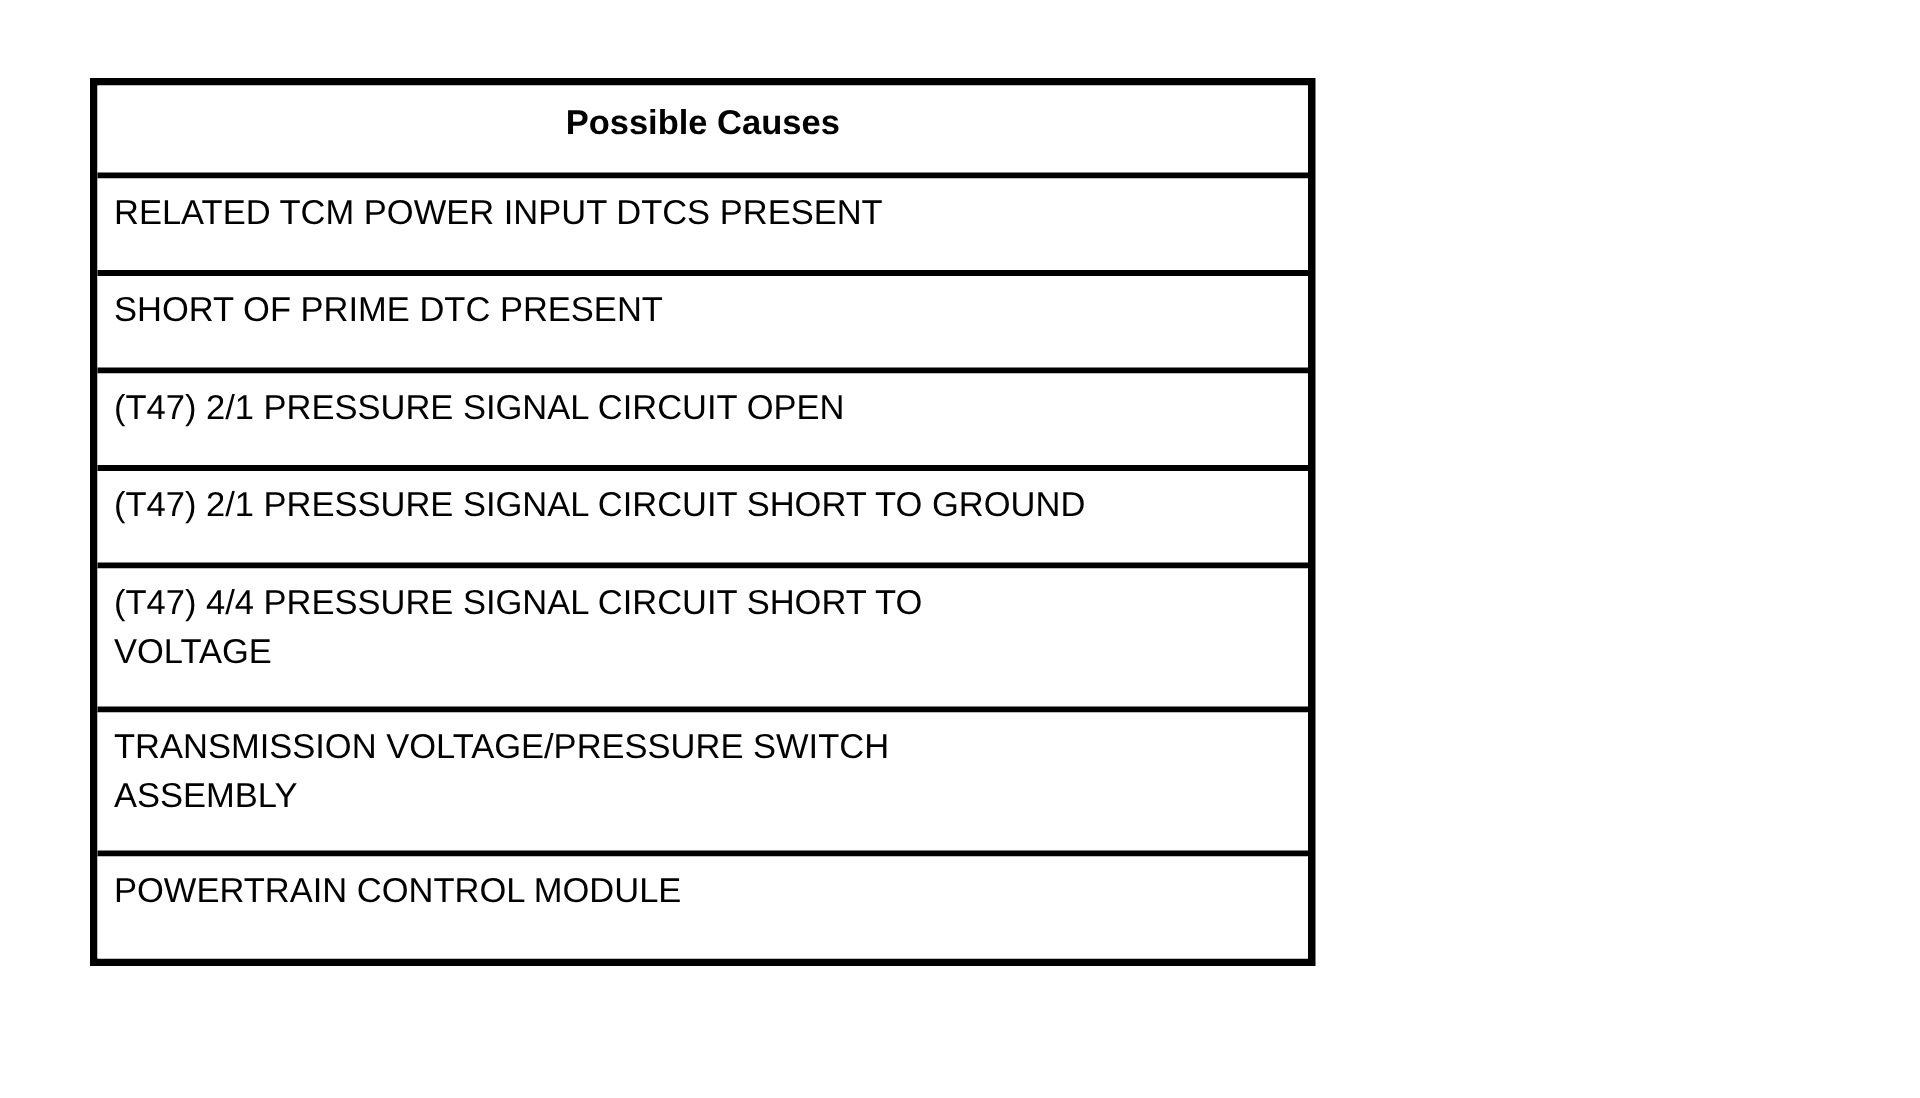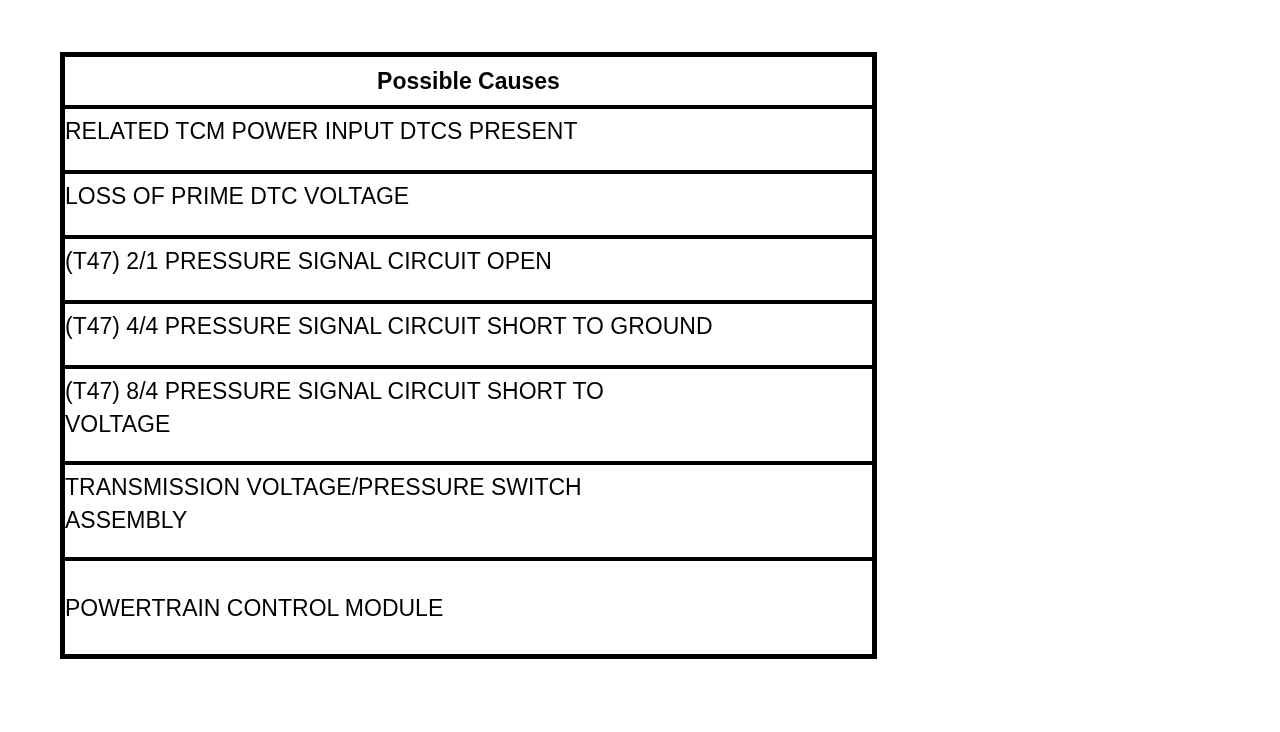--- a/index.html
+++ b/index.html
@@ -31,43 +31,43 @@
     box-sizing: border-box;
     width: 100%;
     border-bottom: 4px solid #000000;
     background: #ffffff;
   }
   .table-row.last-row {
     border-bottom: none;
   }
 
   .header-row {
-    height: 52px;
+    height: 62px;
     display: block;
   }
   .header-title {
     display: block;
     text-align: center;
     font-size: 23px;
     font-weight: bold;
     line-height: 33px;
     padding-top: 8px;
     letter-spacing: 0px;
   }
 
   .cause-row {
     height: 65px;
+    padding-left: 11px;
     padding-top: 6px;
   }
   .cause-row.two-line {
     height: 96px;
   }
   .cause-row.last-row {
     height: 68px;
-    margin-top: 25px;
   }
 
   .cause-text {
     display: block;
     font-size: 23px;
     font-weight: normal;
     line-height: 33px;
     white-space: pre-line;
     text-align: left;
   }
@@ -79,33 +79,33 @@
 
   <div class="table-row header-row">
     <span class="header-title">Possible Causes</span>
   </div>
 
   <div class="table-row cause-row">
     <span class="cause-text">RELATED TCM POWER INPUT DTCS PRESENT</span>
   </div>
 
   <div class="table-row cause-row">
-    <span class="cause-text">LOSS OF PRIME DTC VOLTAGE</span>
+    <span class="cause-text">SHORT OF PRIME DTC PRESENT</span>
   </div>
 
   <div class="table-row cause-row">
     <span class="cause-text">(T47) 2/1 PRESSURE SIGNAL CIRCUIT OPEN</span>
   </div>
 
   <div class="table-row cause-row">
-    <span class="cause-text">(T47) 4/4 PRESSURE SIGNAL CIRCUIT SHORT TO GROUND</span>
+    <span class="cause-text">(T47) 2/1 PRESSURE SIGNAL CIRCUIT SHORT TO GROUND</span>
   </div>
 
   <div class="table-row cause-row two-line">
-    <span class="cause-text">(T47) 8/4 PRESSURE SIGNAL CIRCUIT SHORT TO
+    <span class="cause-text">(T47) 4/4 PRESSURE SIGNAL CIRCUIT SHORT TO
 VOLTAGE</span>
   </div>
 
   <div class="table-row cause-row two-line">
     <span class="cause-text">TRANSMISSION VOLTAGE/PRESSURE SWITCH
 ASSEMBLY</span>
   </div>
 
   <div class="table-row cause-row last-row">
     <span class="cause-text">POWERTRAIN CONTROL MODULE</span>

